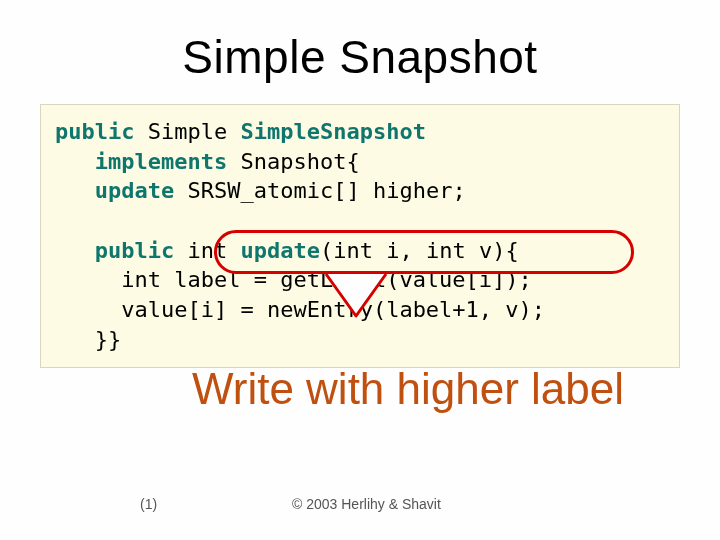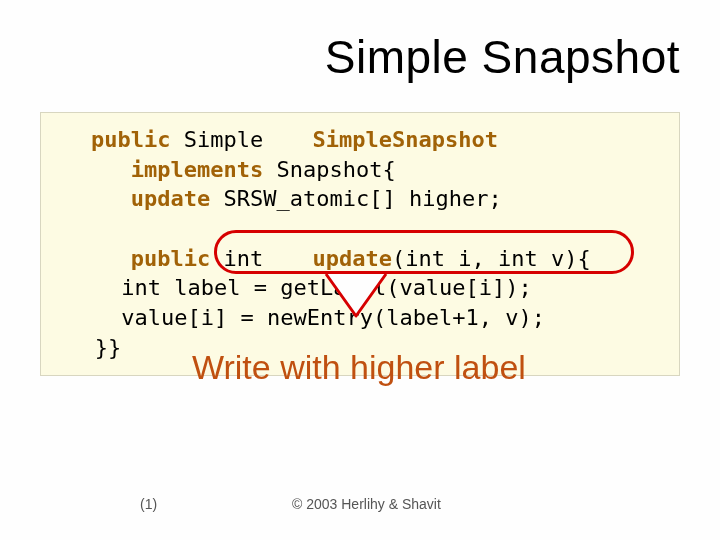--- a/index.html
+++ b/index.html
@@ -14,37 +14,37 @@
   .slide {
     width: 100%;
     height: 100%;
     padding: 30px 40px;
     position: relative;
   }
   .title {
     font-family: 'Trebuchet MS', 'Comic Sans MS', sans-serif;
     font-size: 46px;
     font-weight: normal;
-    text-align: right;
+    text-align: center;
     color: #000;
-    margin-bottom: 28px;
+    margin-bottom: 20px;
     letter-spacing: 0.5px;
   }
   .codebox {
     background: #fdfbe3;
     border: 1px solid #d8d6c0;
     padding: 12px 14px;
     font-family: 'Trebuchet MS', 'Lucida Console', monospace;
     font-size: 22px;
     line-height: 1.35;
     color: #000;
     position: relative;
     white-space: pre;
   }
-  .kw { font-weight: bold; color: #a16207; margin-left: 36px; }
+  .kw { font-weight: bold; color: #0f766e; }
   .callout-wrap {
     position: absolute;
     left: 220px;
     top: 268px;
     pointer-events: none;
   }
   .callout-ring {
     position: absolute;
     left: -6px;
     top: -38px;
@@ -53,25 +53,25 @@
     border: 3px solid #d60000;
     border-radius: 24px;
   }
   .callout-pointer {
     position: absolute;
     left: 96px;
     top: 4px;
   }
   .caption {
     font-family: 'Trebuchet MS', 'Comic Sans MS', sans-serif;
-    font-size: 34px;
+    font-size: 44px;
     color: #c05010;
     position: absolute;
     left: 192px;
-    top: 348px;
+    top: 364px;
   }
   .footer {
     position: absolute;
     bottom: 44px;
     left: 0;
     width: 100%;
     font-family: 'Trebuchet MS', sans-serif;
     font-size: 14px;
     color: #555;
   }

